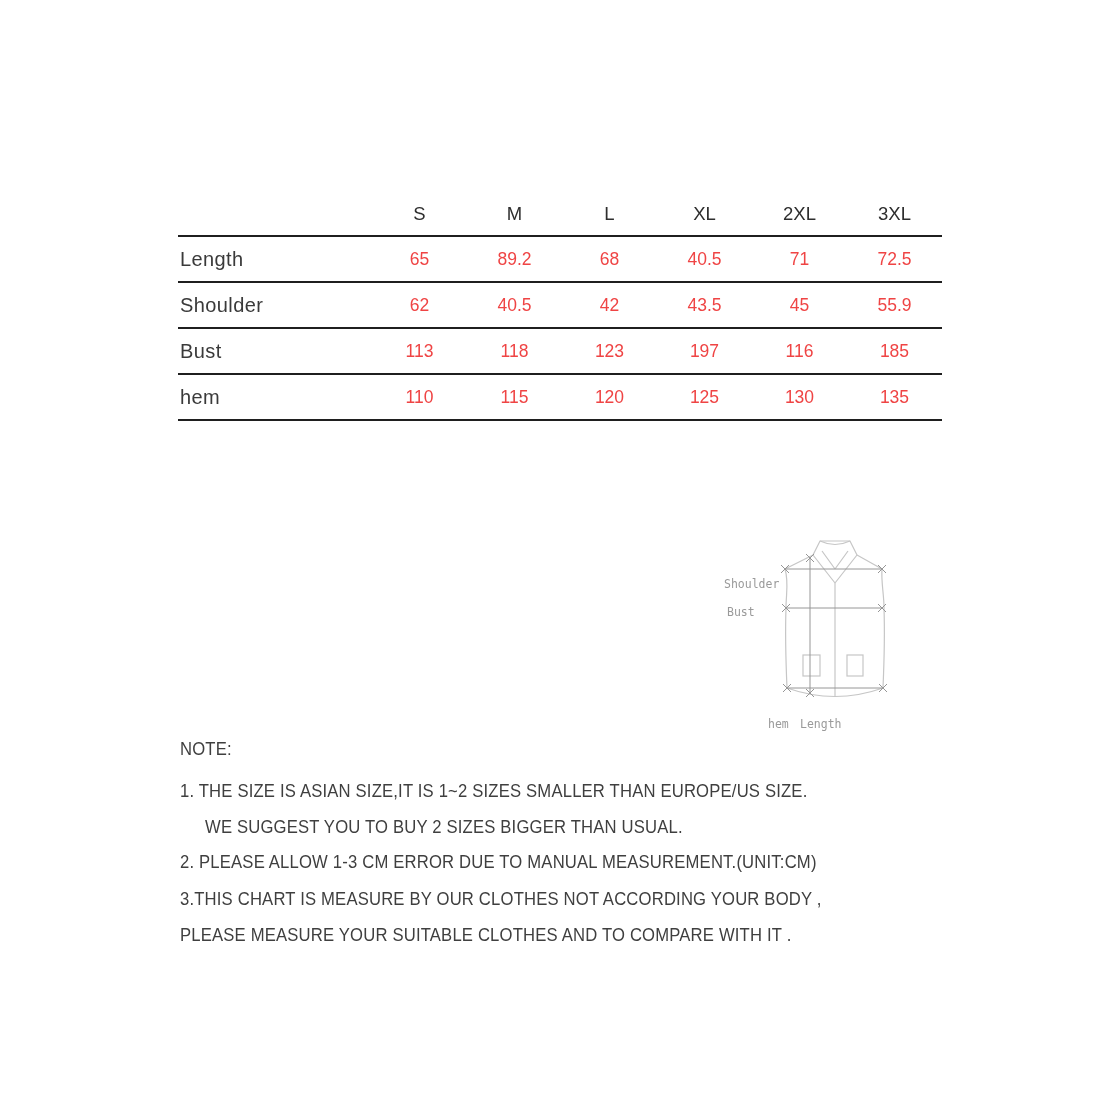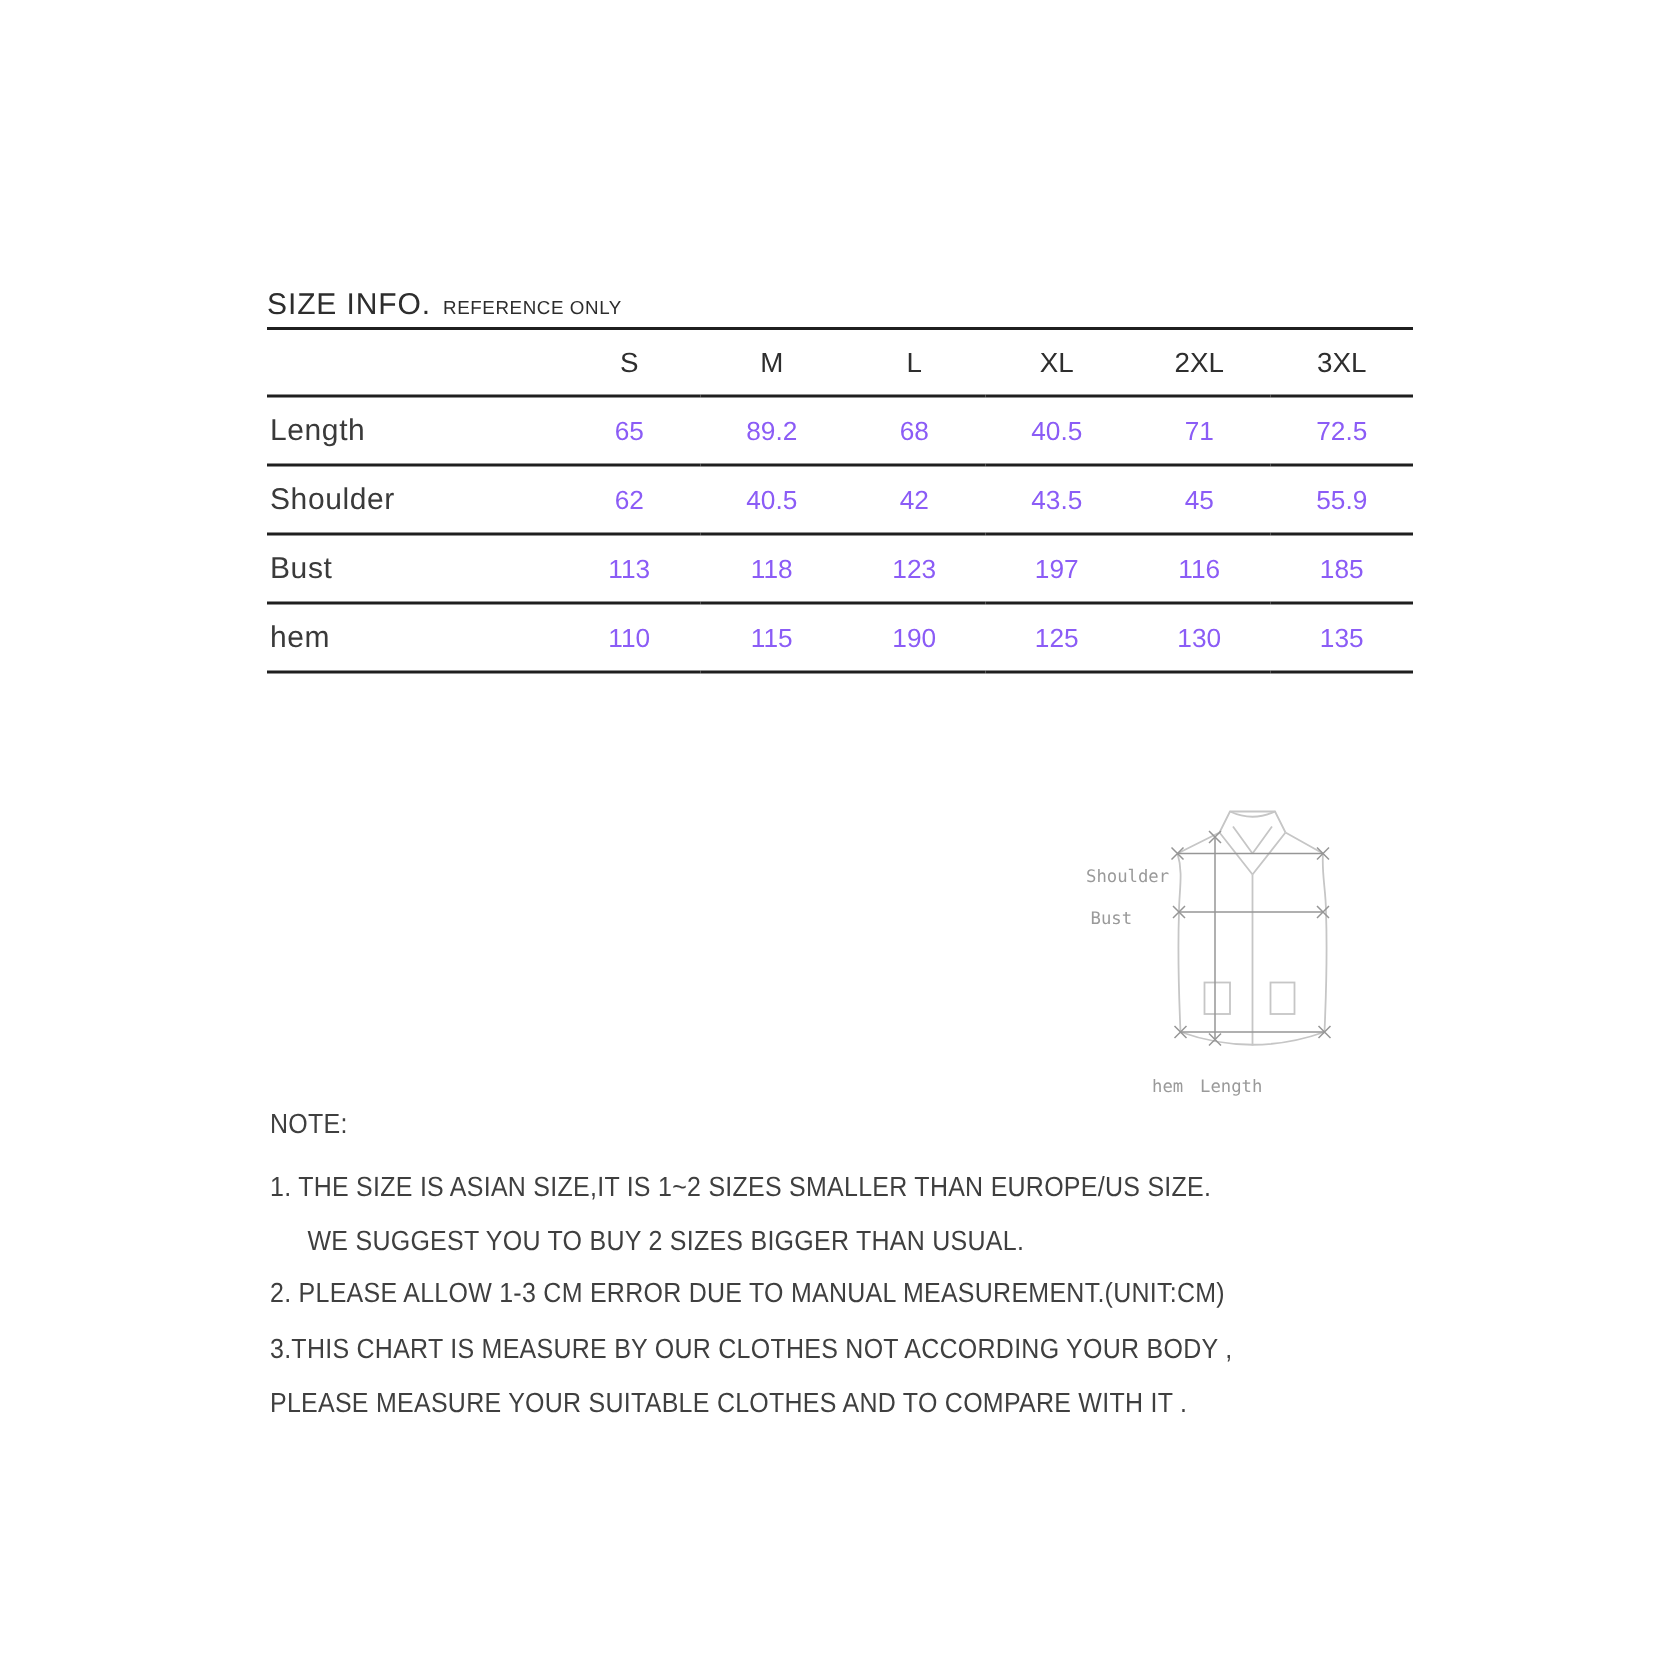--- a/index.html
+++ b/index.html
@@ -47,21 +47,21 @@
   table.size-table tr { border-bottom: 2px solid #1f1f1f; }
   table.size-table th {
     font-weight: normal;
     font-size: 18.5px;
     color: #2e2e2e;
     text-align: center;
     vertical-align: middle;
   }
   table.size-table td {
     font-size: 17.5px;
-    color: #8b5cf6;
+    color: #ef4444;
     text-align: center;
     vertical-align: middle;
   }
   table.size-table td.rowlabel {
     text-align: left;
     font-size: 20px;
     color: #3a3a3a;
     letter-spacing: 0.4px;
     padding-left: 2px;
   }
@@ -104,24 +104,20 @@
   .notes .n3 { top: 113px; }
   .notes .n4 { top: 150px; }
   .notes .n5 { top: 186px; }
 </style>
 </head>
 <body>
 
 <div class="canvas">
 
   <div class="sheet">
-    <div class="title-row">
-      <span class="title-main">SIZE INFO.</span>
-      <span class="title-sub">REFERENCE ONLY</span>
-    </div>
     <table class="size-table">
       <colgroup>
         <col style="width:194px">
         <col style="width:95px">
           <col style="width:95px">
           <col style="width:95px">
         <col style="width:95px">
           <col style="width:95px">
           <col style="width:95px">
       </colgroup>
@@ -161,21 +157,21 @@
           <td>118</td>
           <td>123</td>
           <td>197</td>
           <td>116</td>
           <td>185</td>
         </tr>
         <tr>
           <td class="rowlabel">hem</td>
           <td>110</td>
           <td>115</td>
-          <td>190</td>
+          <td>120</td>
           <td>125</td>
           <td>130</td>
           <td>135</td>
         </tr>
       </tbody>
     </table>
   </div>
 
   <div class="diagram">
     <svg width="210" height="220" viewBox="0 0 210 220">

